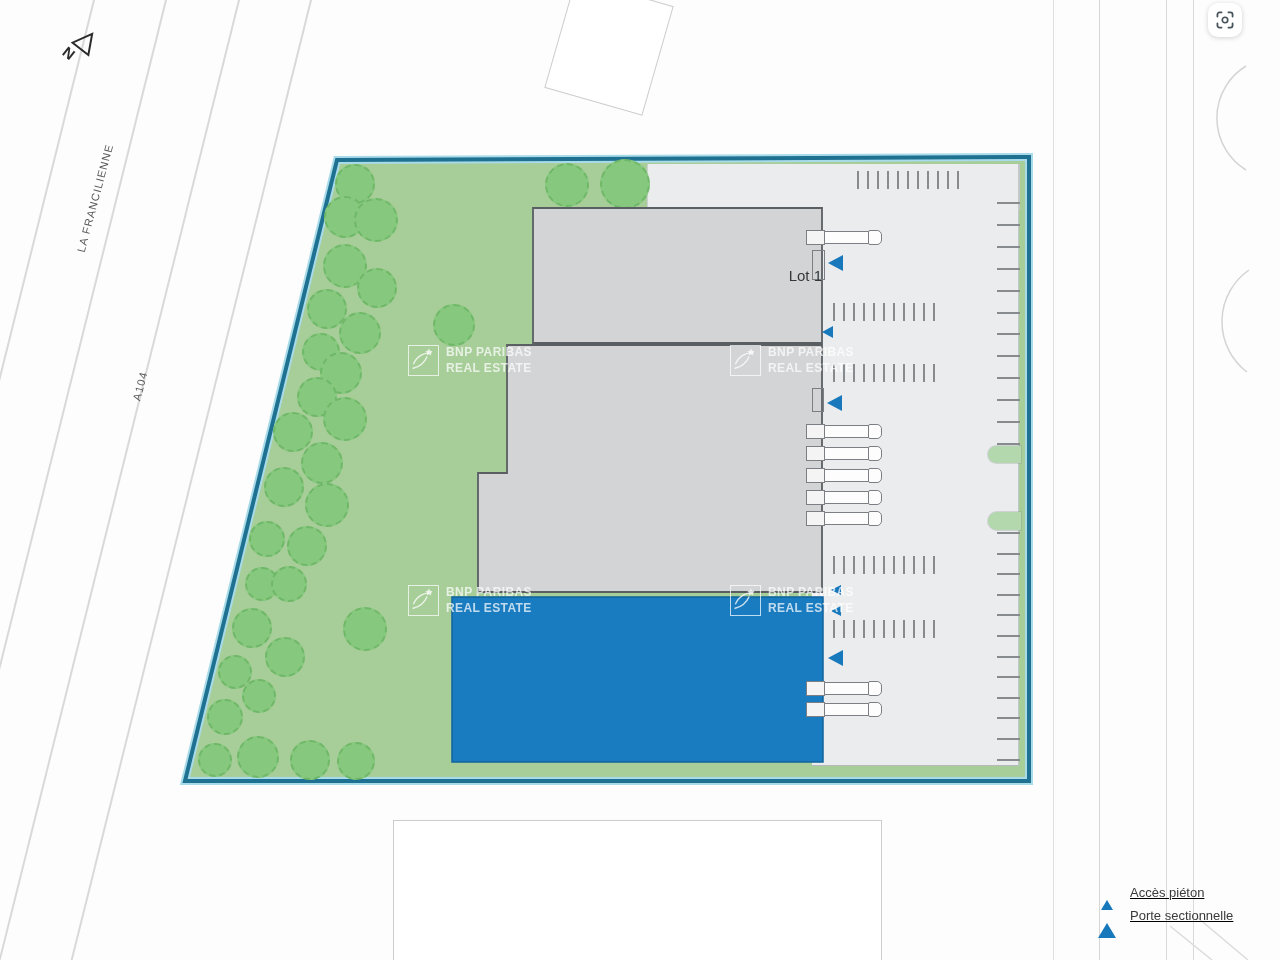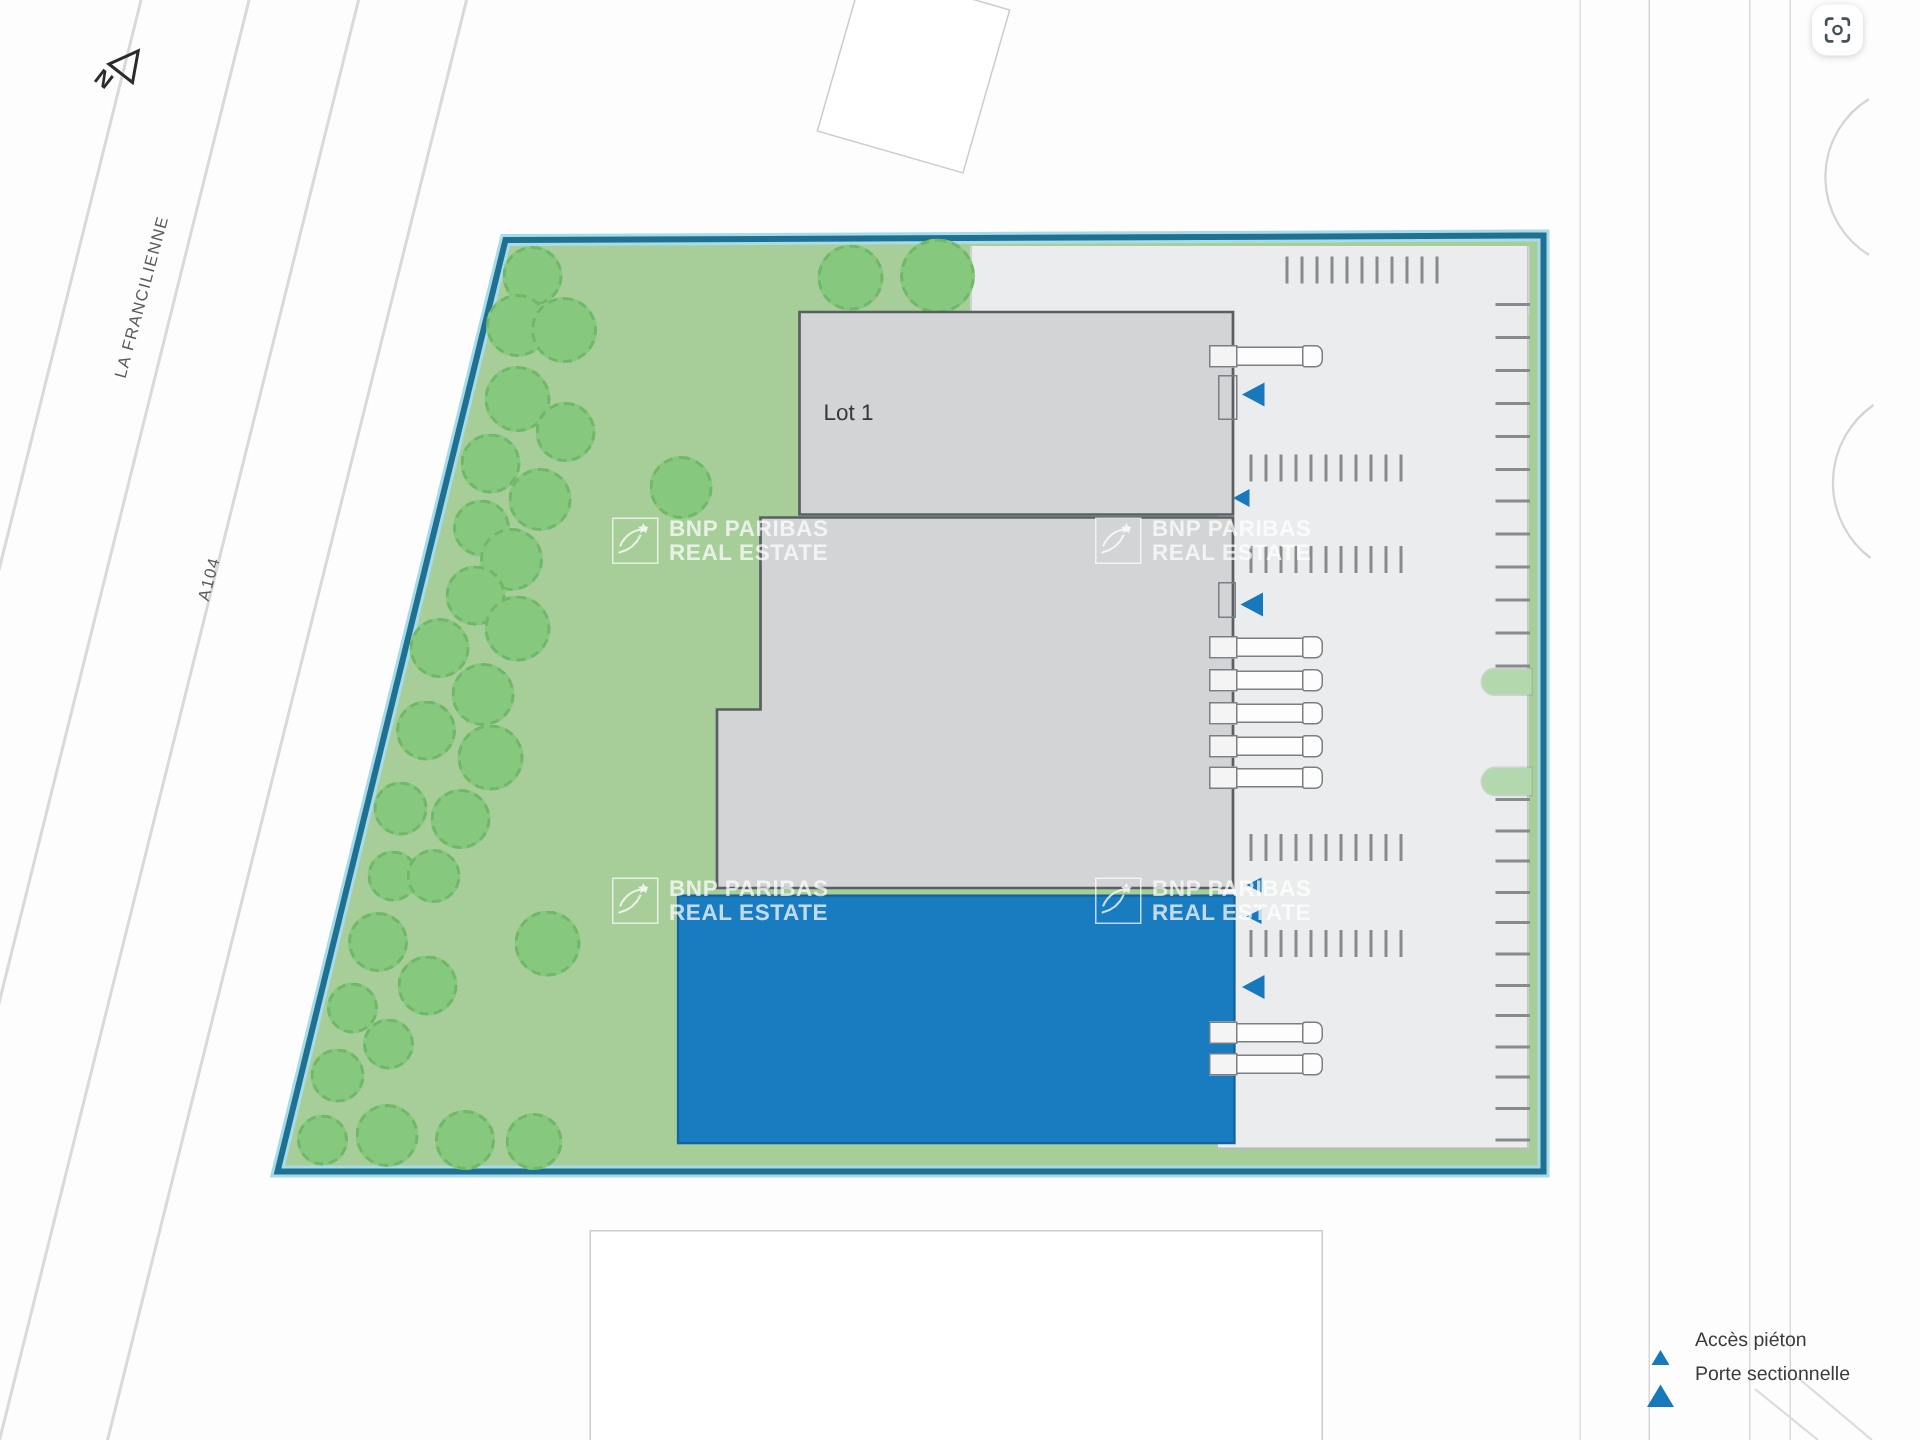--- a/index.html
+++ b/index.html
@@ -31,30 +31,30 @@
   
   .tree{position:absolute;border-radius:50%;background:#86c87e;border:2px dashed #6fb868;box-sizing:border-box;z-index:4;}
   .tick-v{position:absolute;width:2px;height:18px;background:#878b8e;z-index:4;}
   .tick-h{position:absolute;width:23px;height:2px;background:#878b8e;z-index:4;}
   .trailer{position:absolute;width:43px;height:11px;background:#fdfdfd;border:1.3px solid #7b7f83;border-radius:1px;z-index:6;}
   .cab{position:absolute;width:12px;height:13px;background:#fdfdfd;border:1.3px solid #7b7f83;border-radius:2px 5px 5px 2px;z-index:6;}
   .dock{position:absolute;width:17px;height:13px;background:#f4f4f5;border:1.3px solid #7b7f83;z-index:6;}
   .dockbay{position:absolute;background:transparent;border:1.3px solid #7b7f83;z-index:6;}
   .tri-left{position:absolute;width:0;height:0;z-index:7;}
   
-  .lotwrap{position:absolute;display:flex;align-items:center;justify-content:flex-start;z-index:7;margin-left:16px;}
+  .lotwrap{position:absolute;display:flex;align-items:center;justify-content:flex-end;z-index:7;}
   .lotwrap span{font-size:15px;color:#35383a;}
   #lot3-wrap span{color:#f2f7fa;}
   
   .wm{position:absolute;display:flex;align-items:flex-start;opacity:.85;z-index:8;pointer-events:none;}
   .wm .wm-box{width:29px;height:29px;border:1.6px solid rgba(255,255,255,.85);margin-right:7px;flex:none;}
-  .wm .wm-text{color:rgba(255,255,255,.85);font-weight:bold;font-size:15px;line-height:15.5px;letter-spacing:.4px;white-space:nowrap;}
+  .wm .wm-text{color:rgba(255,255,255,.85);font-weight:bold;font-size:12px;line-height:15.5px;letter-spacing:.4px;white-space:nowrap;}
   
   .legend{position:absolute;left:1098px;top:883px;z-index:10;}
-  .legend-item{display:flex;align-items:center;margin-bottom:5px;height:18px;}
+  .legend-item{display:flex;align-items:center;margin-bottom:5px;height:18px;text-decoration:underline;}
   .legend-icon{display:inline-block;width:22px;flex:none;}
   .tri-up-small{width:0;height:0;border-left:6px solid transparent;border-right:6px solid transparent;border-bottom:10px solid #1878bc;margin-left:3px;}
   .tri-up-large{width:0;height:0;border-left:9px solid transparent;border-right:9px solid transparent;border-bottom:15px solid #1878bc;}
   .legend-label{font-size:13px;color:#3a3a3a;margin-left:10px;white-space:nowrap;}
   
   .scanbtn{
     position:absolute;left:1208px;top:3px;width:34px;height:34px;border-radius:10px;
     background:#ffffff;box-shadow:0 1px 5px rgba(0,0,0,.18);display:flex;align-items:center;justify-content:center;
     z-index:10;cursor:pointer;
   }

